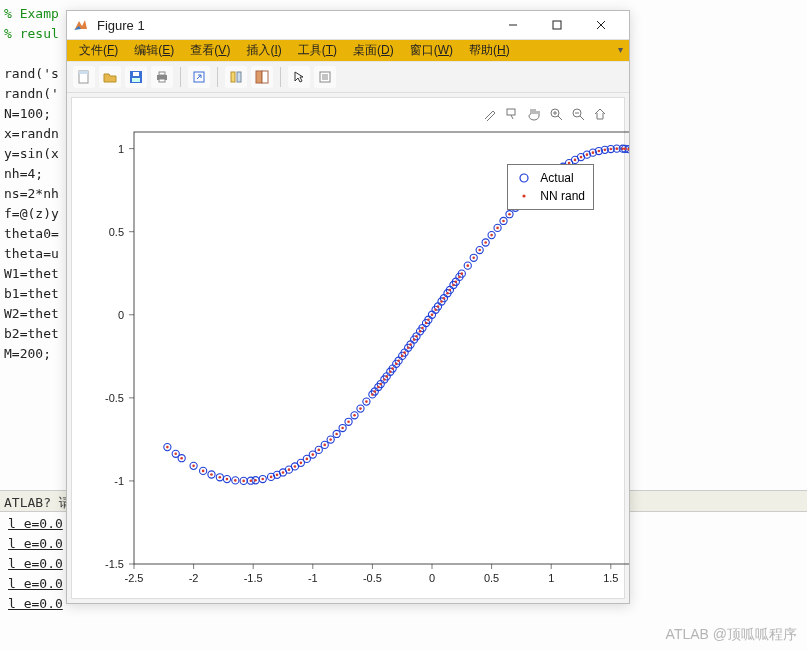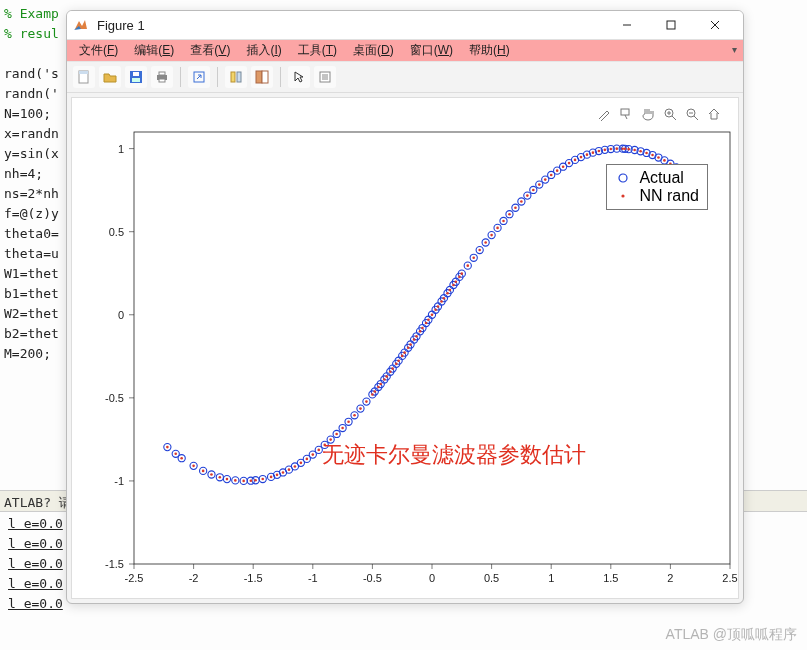--- a/index.html
+++ b/index.html
@@ -35,25 +35,25 @@
     background: #f0efe5;
     border-top: 1px solid #ccc;
     border-bottom: 1px solid #ccc;
     padding: 2px 4px;
     color: #333;
   }
   .fig-window {
     position: absolute;
     left: 66px;
     top: 10px;
-    width: 678px;
+    width: 564px;
     height: 594px;
     background: #f3f3f3;
     border: 1px solid #bbb;
-    border-radius: 6px;
+    border-radius: 0;
     box-shadow: 0 2px 12px rgba(0,0,0,0.15);
     display: flex;
     flex-direction: column;
     overflow: hidden;
   }
   .titlebar {
     height: 30px;
     display: flex;
     align-items: center;
     padding: 0 6px;
@@ -68,21 +68,21 @@
   .titlebar .spacer { flex: 1; }
   .winbtn {
     width: 44px; height: 28px;
     display:flex; align-items:center; justify-content:center;
     color:#222;
   }
   .menubar {
     display: flex;
     gap: 0;
     padding: 2px 4px;
-    background: #fca5a5;
+    background: #eab308;
     position: relative;
   }
   .menubar .menu-item {
     padding: 3px 8px;
     color: #222;
     font-size: 12px;
   }
   .menubar .menu-item .ul { text-decoration: underline; }
   .menubar .dropdown-arrow {
     position:absolute; right:6px; top:4px; color:#555; font-size:10px;
@@ -119,21 +119,21 @@
   .fig-tools span { width:16px; height:16px; display:flex;align-items:center;justify-content:center; }
   svg { display:block; }
   .axis text { font-size: 11px; fill: #222; font-family: Arial; }
   .axis line, .axis path { stroke: #222; stroke-width: 0.6; }
   .legend-box {
     position:absolute;
     right: 30px; top: 66px;
     background:#fff;
     border:1px solid #777;
     padding:4px 8px 4px 6px;
-    font-size:16px;
+    font-size:12px;
   }
   .legend-row { display:flex; align-items:center; gap:6px; height:18px;}
   .overlay-text {
     position:absolute;
     left: 250px; top: 340px;
     color: #e03020;
     font-size: 22px;
     line-height: 1.55;
     font-weight: 400;
     white-space: nowrap;
@@ -566,18 +566,17 @@
       </div>
       <div class="legend-row">
         <svg width="20" height="14">
             <circle cx="10" cy="7" r="1.6" fill="#d93a2b"></circle>
           </svg>
         <span>NN rand</span>
       </div>
     </div>
 
     <div class="overlay-text">
-      <div>无迹卡尔曼滤波器参数估计</div>
     </div>
   </div>
 </div>
 
 <div class="watermark">ATLAB @顶呱呱程序</div>
 
 </body></html>

